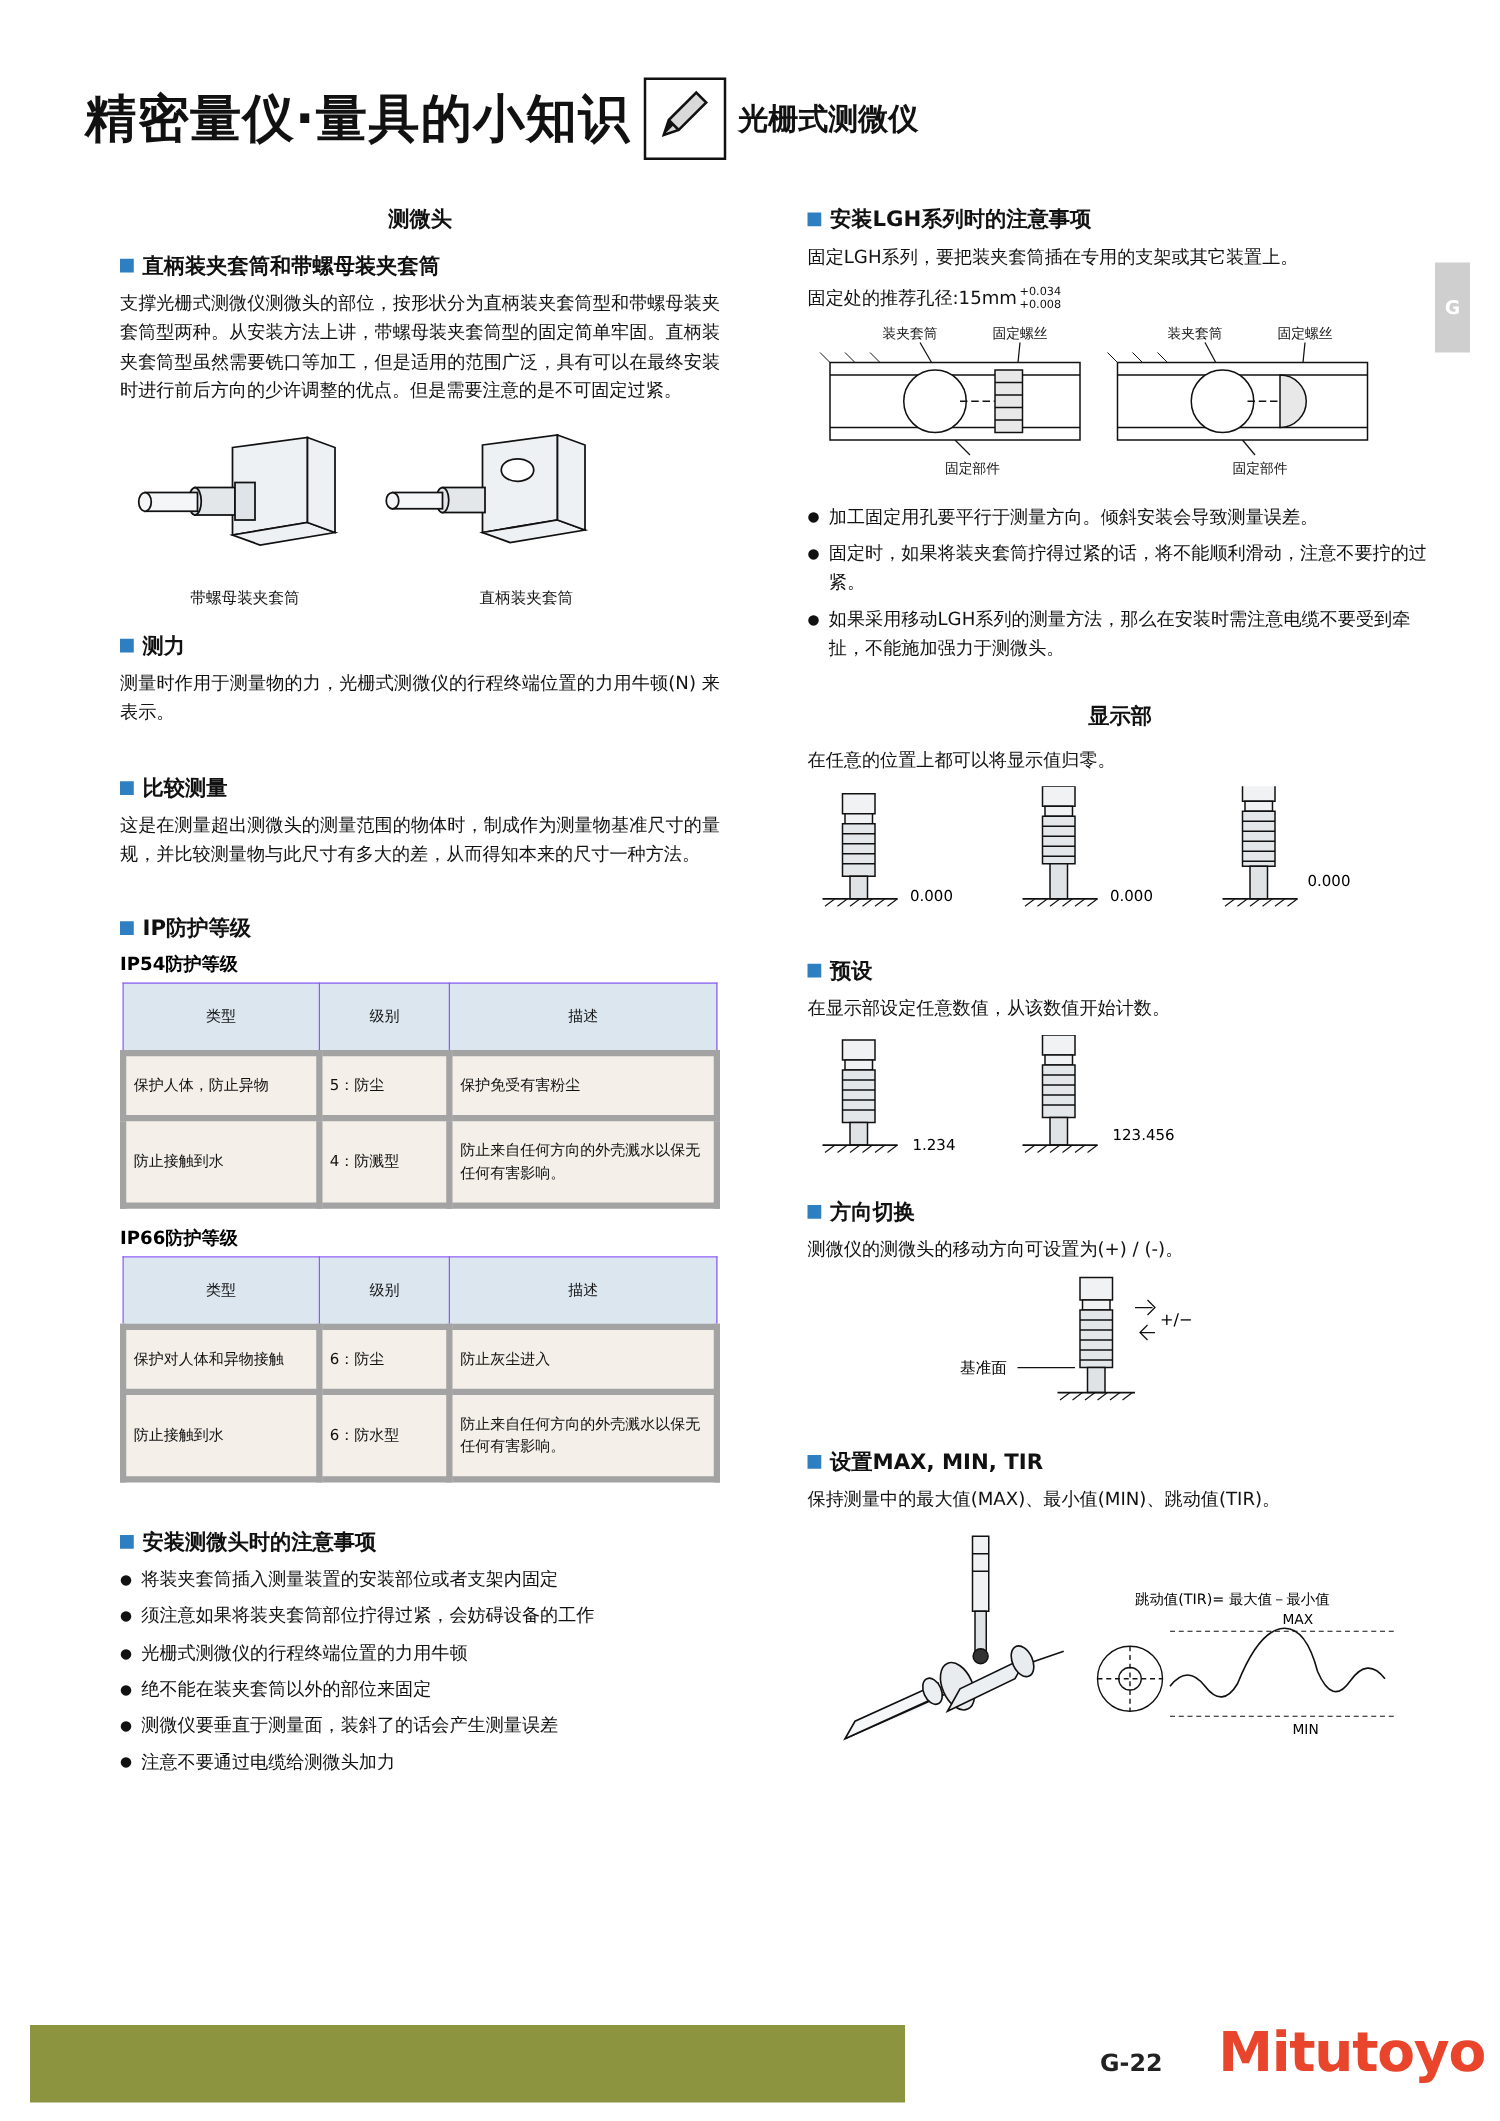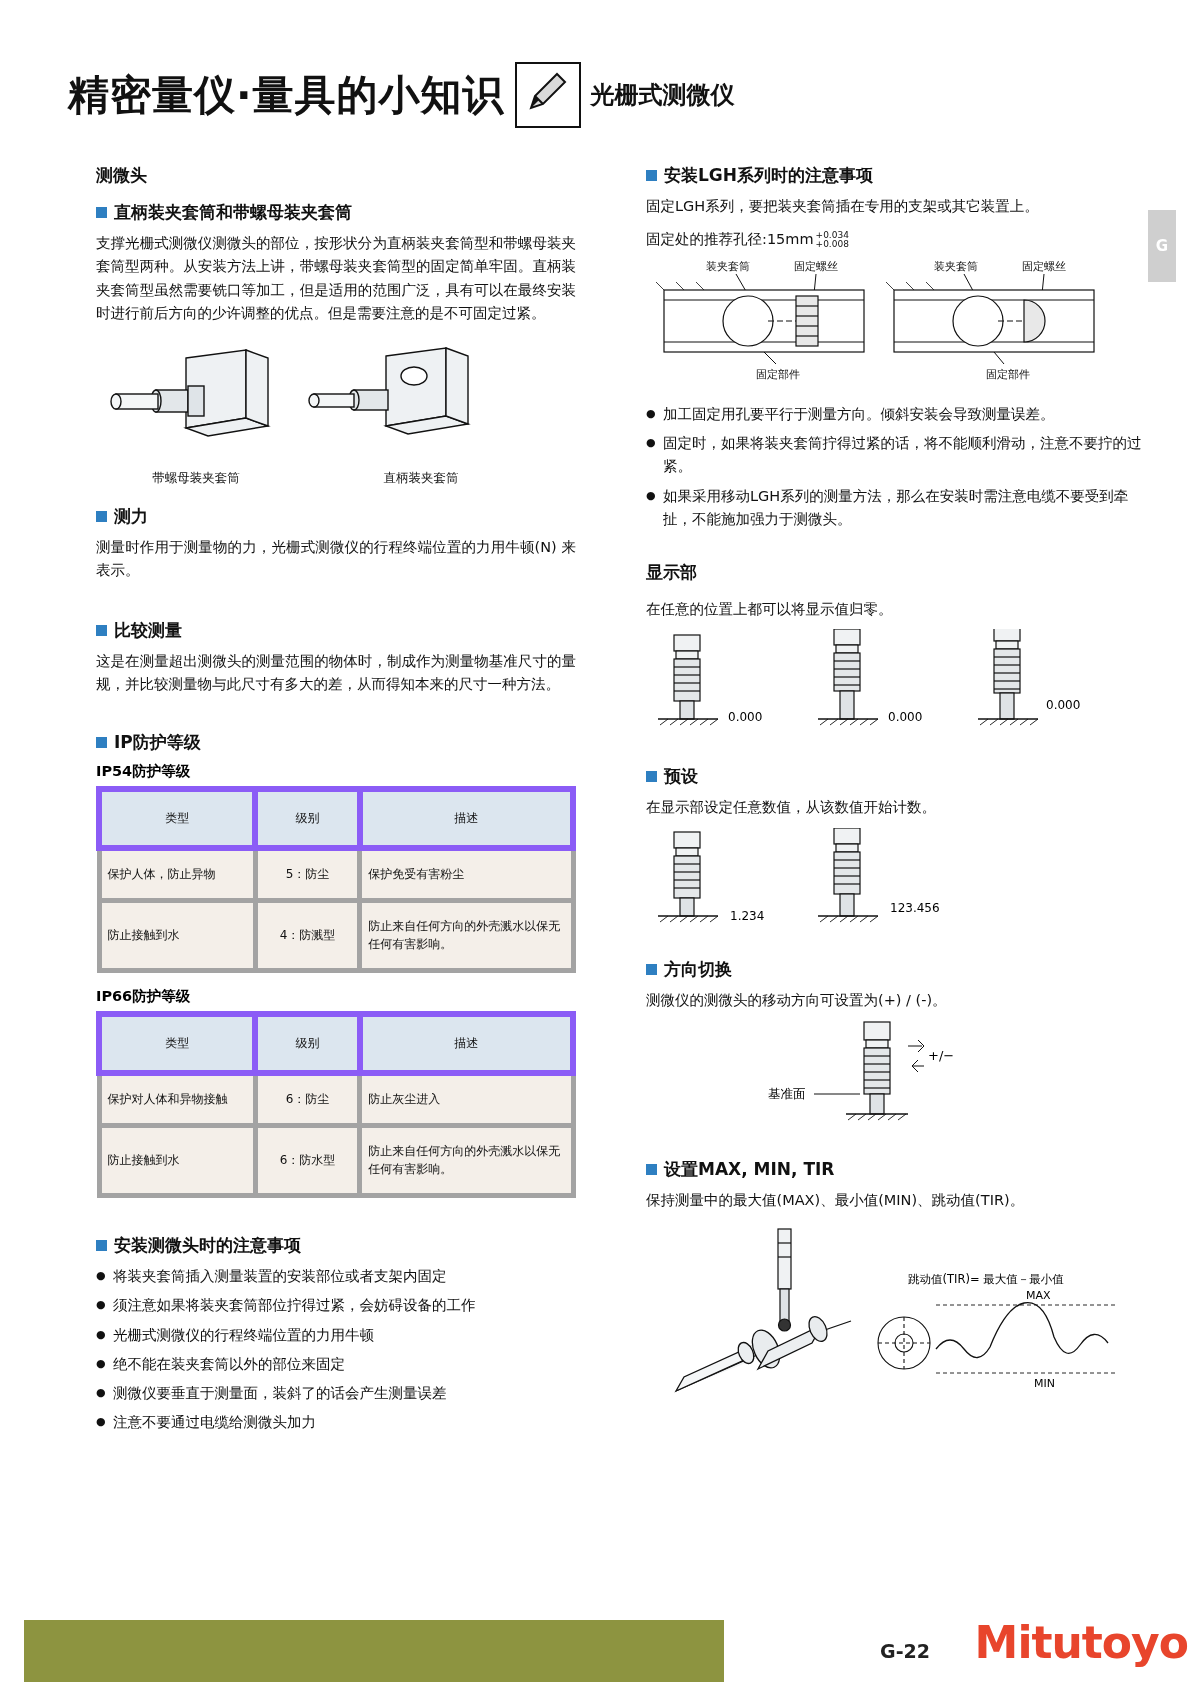--- a/index.html
+++ b/index.html
@@ -45,21 +45,21 @@
     font-size:15px;color:#fff;font-weight:bold;
   }
   
   .col{
     position:absolute;top:150px;
   }
   .col-left{left:72px;width:480px;}
   .col-right{left:578px;width:500px;margin-left:44px;}
 
   .section-label{
-    font-size:17px;font-weight:bold;margin:0 0 14px 0;color:#111;
+    font-size:17px;font-weight:bold;margin:0 0 14px 0;color:#111;text-align:center;
   }
   h3.h-sq{
     font-size:17px;font-weight:bold;margin:0 0 8px 0;color:#111;
     display:flex;align-items:center;gap:7px;
   }
   h3.h-sq::before{
     content:"";width:11px;height:11px;background:#2e7fc1;display:inline-block;flex:0 0 auto;
   }
   p.body{
     font-size:14.5px;line-height:1.62;margin:0 0 14px 0;color:#111;text-align:justify;
@@ -76,28 +76,28 @@
   .fig{position:relative;margin:8px 0 18px 0;}
   .fig-caption{font-size:12.5px;text-align:center;color:#111;}
   svg{display:block;}
 
   
   .tbl-title{font-size:14.5px;font-weight:bold;margin:4px 0 5px 0;}
   table.ip{
     border-collapse:collapse;width:100%;font-size:12px;margin-bottom:14px;
   }
   table.ip th{
-    background:#dce6ef;border:6px solid #8b5cf6;font-weight:normal;padding:18px 4px;text-align:center;
+    background:#dce6ef;border:1px solid #8b5cf6;font-weight:normal;padding:18px 4px;text-align:center;
     color:#111;
   }
   table.ip td{
     border:5px solid #a3a3a3;padding:15px 6px;color:#111;background:#f4efe9;vertical-align:middle;
     line-height:1.45;
   }
-  table.ip td.c{text-align:center;background:#f4efe9;}
+  table.ip td.c{text-align:left;background:#f4efe9;}
   table.ip td.first{background:#f4efe9;}
   
   .footer-bar{
     position:absolute;left:0;bottom:0;width:1200px;height:70px;background:#ffffff;
   }
   .footer-olive{
     position:absolute;left:0;bottom:0;width:700px;height:62px;background:#8d9440;
   }
   .footer-page{
     position:absolute;right:294px;bottom:20px;font-size:19px;font-weight:bold;color:#222;

